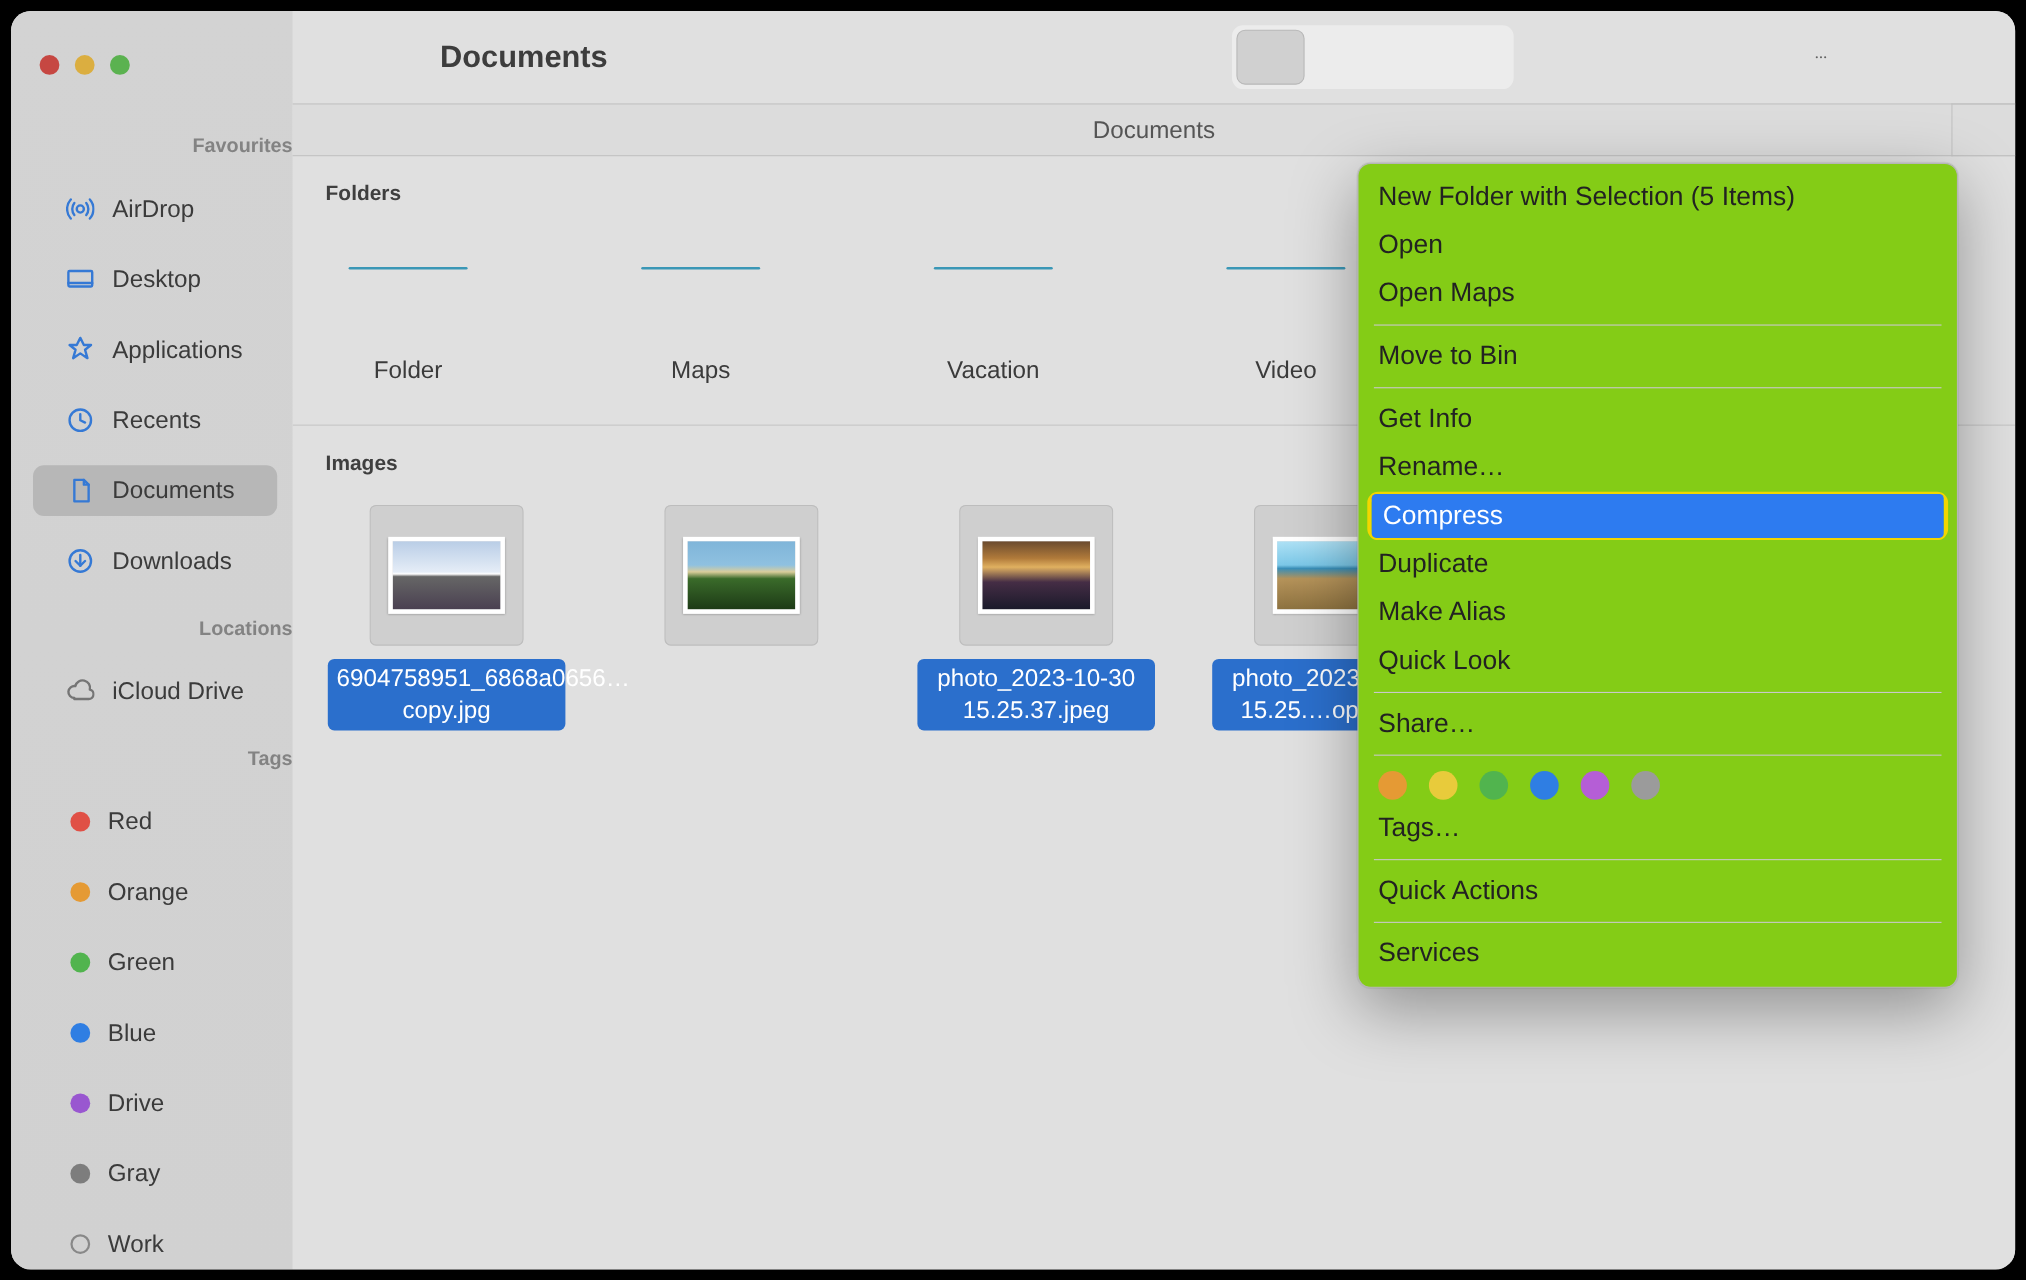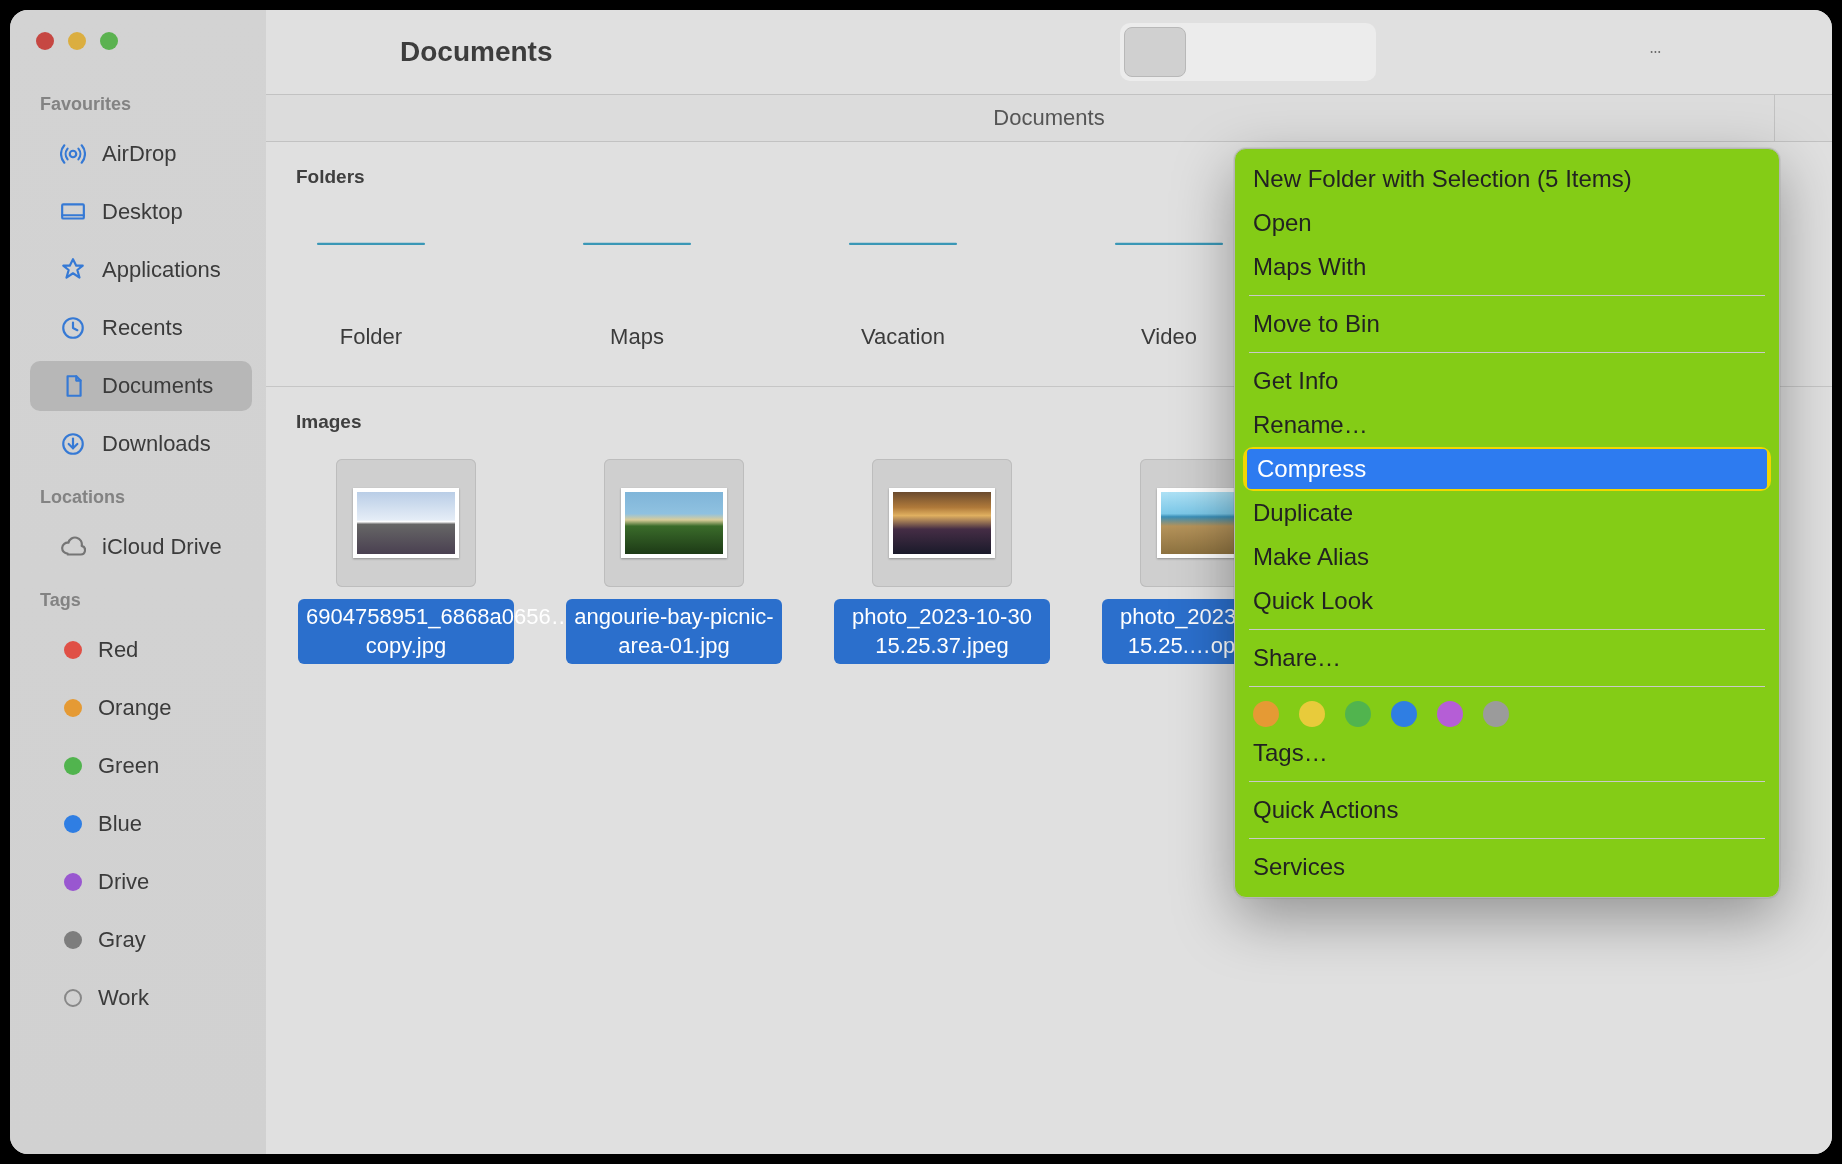--- a/index.html
+++ b/index.html
@@ -19,26 +19,27 @@
     border-radius: 18px;
     overflow: hidden;
     box-shadow: 0 0 0 1px rgba(0,0,0,0.25);
     display: flex;
     flex-direction: row;
   }
   
   .sidebar {
     width: 256px;
     background: linear-gradient(#d3d3d3,#d1d1d1);
-    padding: 18px 0 0 0;
+    padding: 36px 0 0 0;
     display: flex;
     flex-direction: column;
-    gap: 8px;
+    gap: 18px;
     font-size: 22px;
     color: #3b3b3b;
+    text-align: right;
   }
   .traffic-lights {
     display: flex;
     gap: 14px;
     padding: 4px 0 26px 26px;
   }
   .tl {
     width: 18px; height: 18px; border-radius: 50%;
   }
   .tl.red { background: #c64742; }
@@ -457,21 +458,20 @@
         <div class="image-item">
           <div class="img-thumb-wrap">
               <div class="img-thumb thumb-a"></div>
             </div>
           <div class="img-label">6904758951_6868a0656…copy.jpg</div>
         </div>
         <div class="image-item">
           <div class="img-thumb-wrap">
               <div class="img-thumb thumb-b"></div>
             </div>
-          <div class="img-label">angourie-bay-picnic-area-01.jpg</div>
         </div>
         <div class="image-item">
           <div class="img-thumb-wrap">
               <div class="img-thumb thumb-c"></div>
             </div>
           <div class="img-label">photo_2023-10-30 15.25.37.jpeg</div>
         </div>
         <div class="image-item">
           <div class="img-thumb-wrap">
               <div class="img-thumb thumb-d"></div>
@@ -488,21 +488,21 @@
     </div>
 
     <div class="context-menu">
       <div class="cm-item">
           <span>New Folder with Selection (5 Items)</span>
         </div>
       <div class="cm-item">
           <span>Open</span>
         </div>
       <div class="cm-item">
-          <span>Maps With</span>
+          <span>Open Maps</span>
           <span class="cm-chev"><svg width="14" height="18" viewBox="0 0 24 24">
               <polyline points="9 5 16 12 9 19"></polyline>
             </svg></span>
         </div>
       <div class="cm-sep"></div>
       <div class="cm-item">
           <span>Move to Bin</span>
         </div>
       <div class="cm-sep"></div>
       <div class="cm-item">

